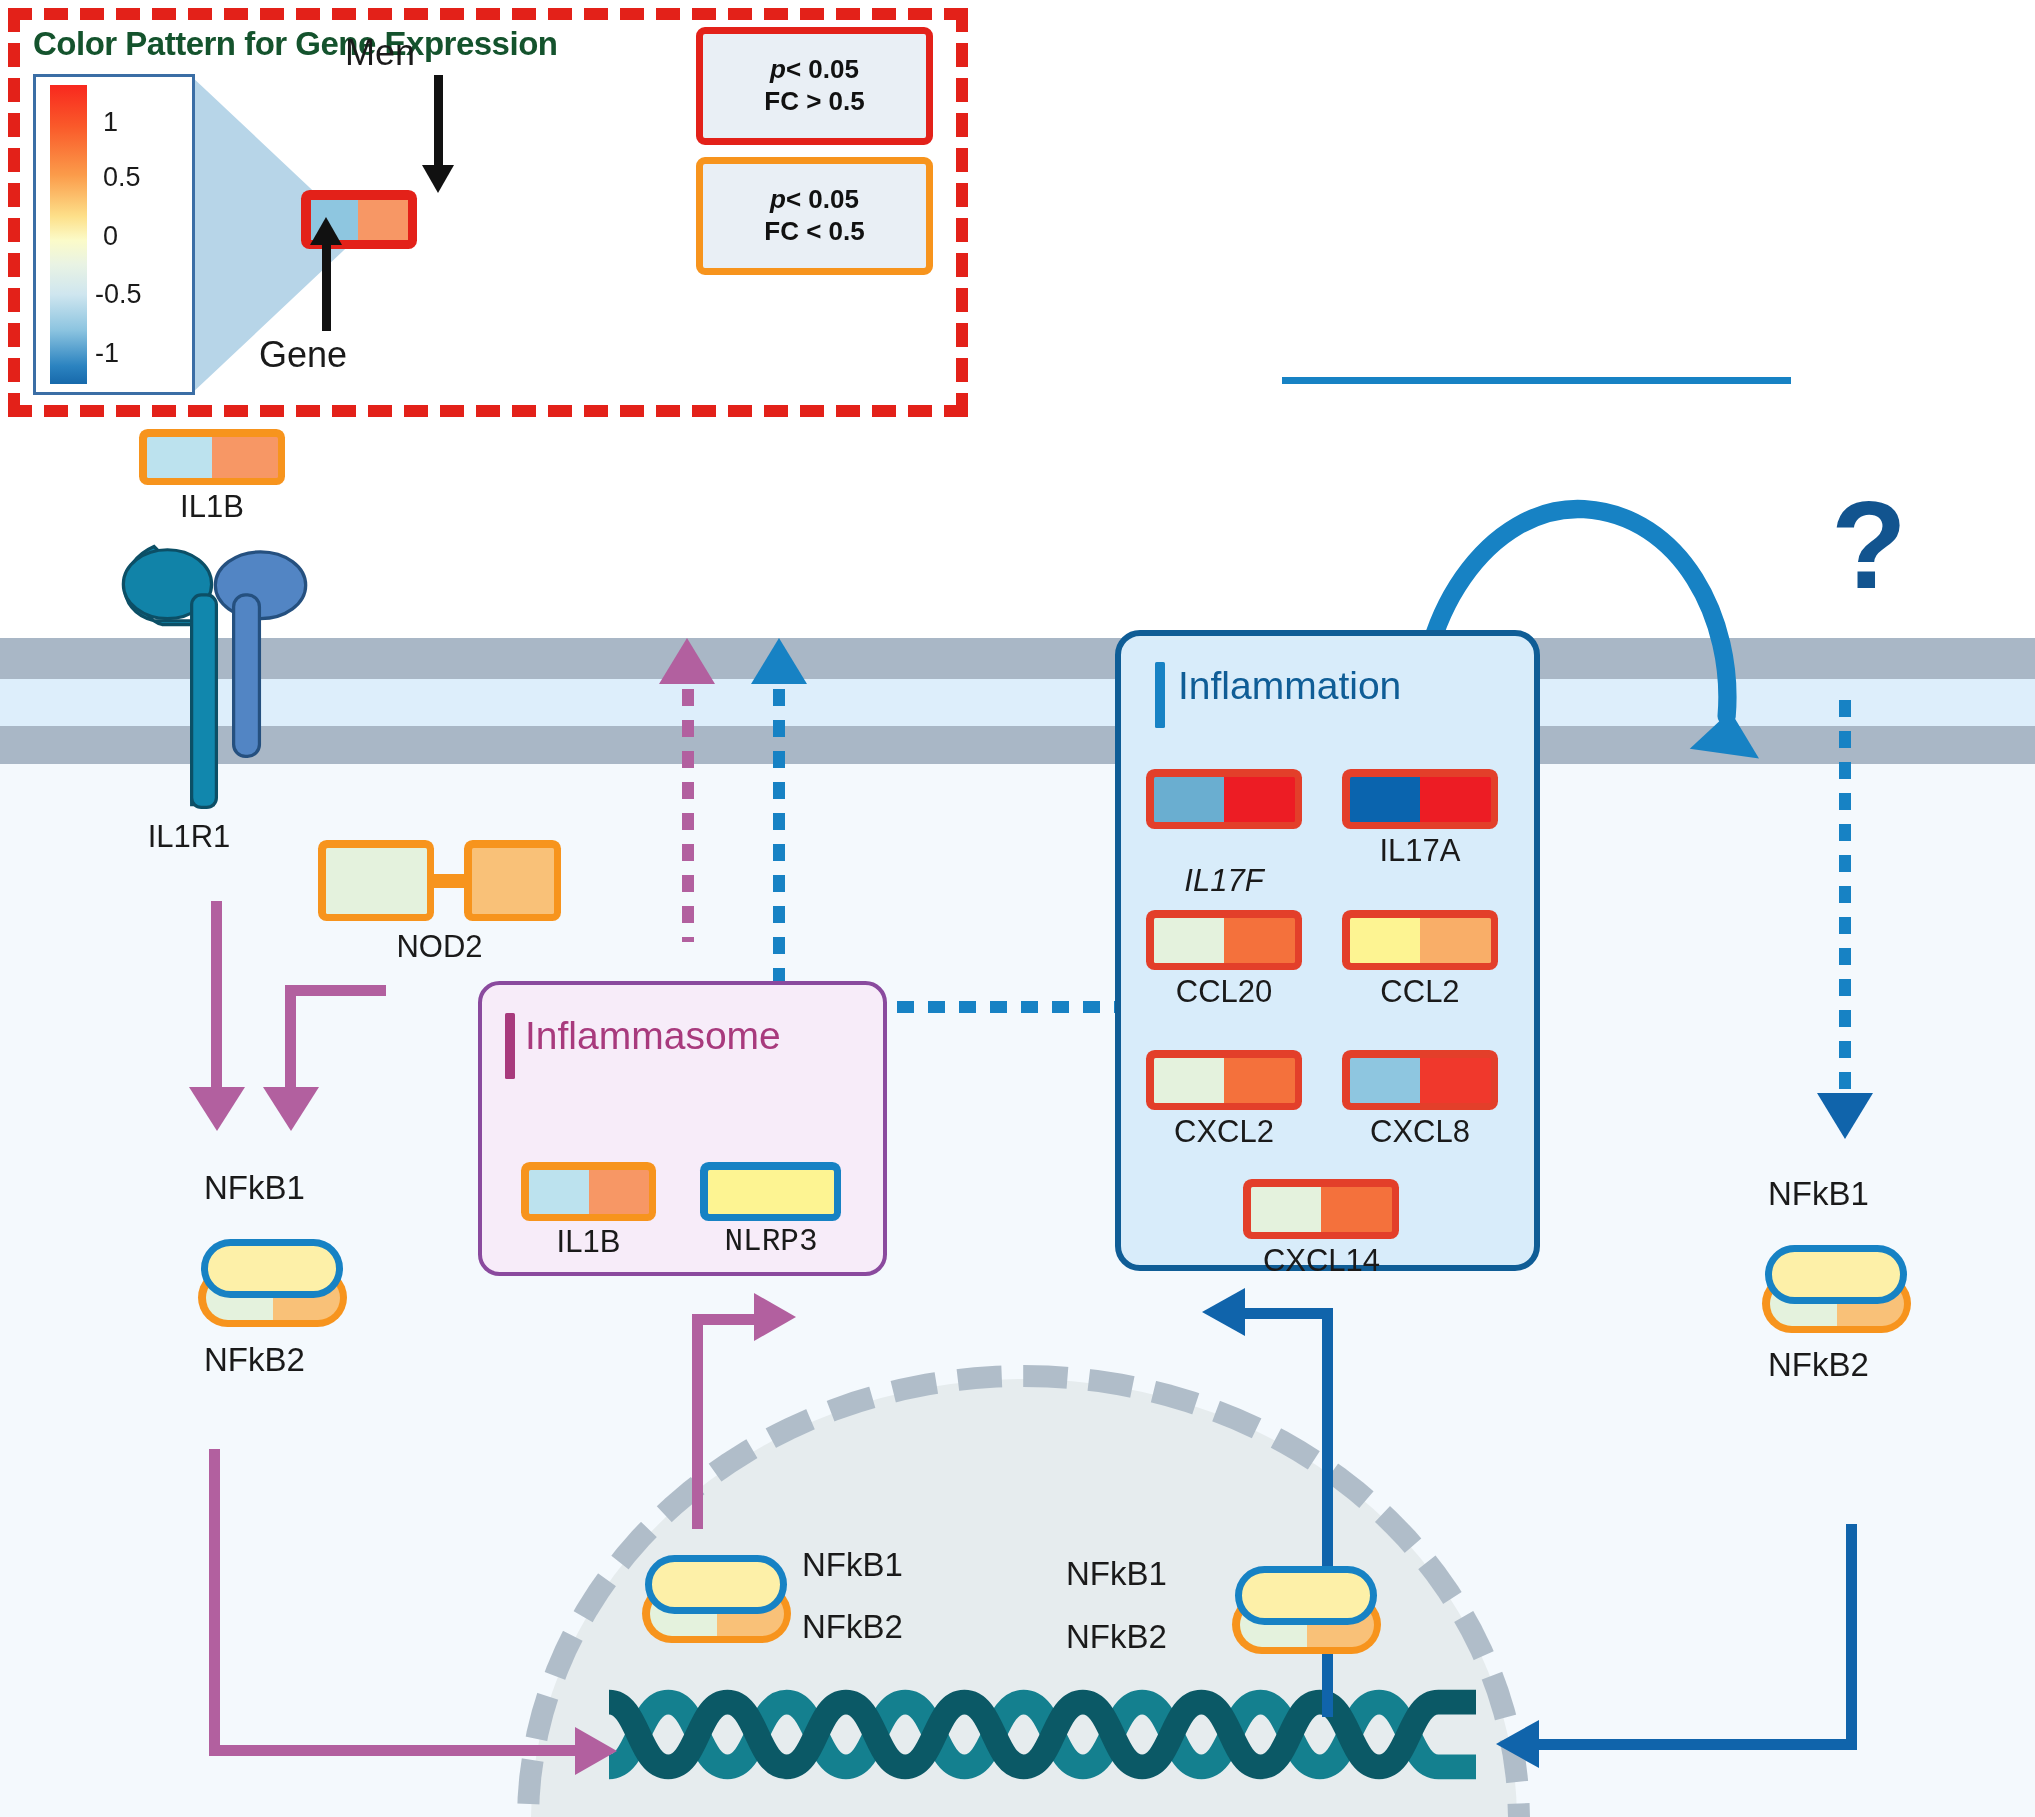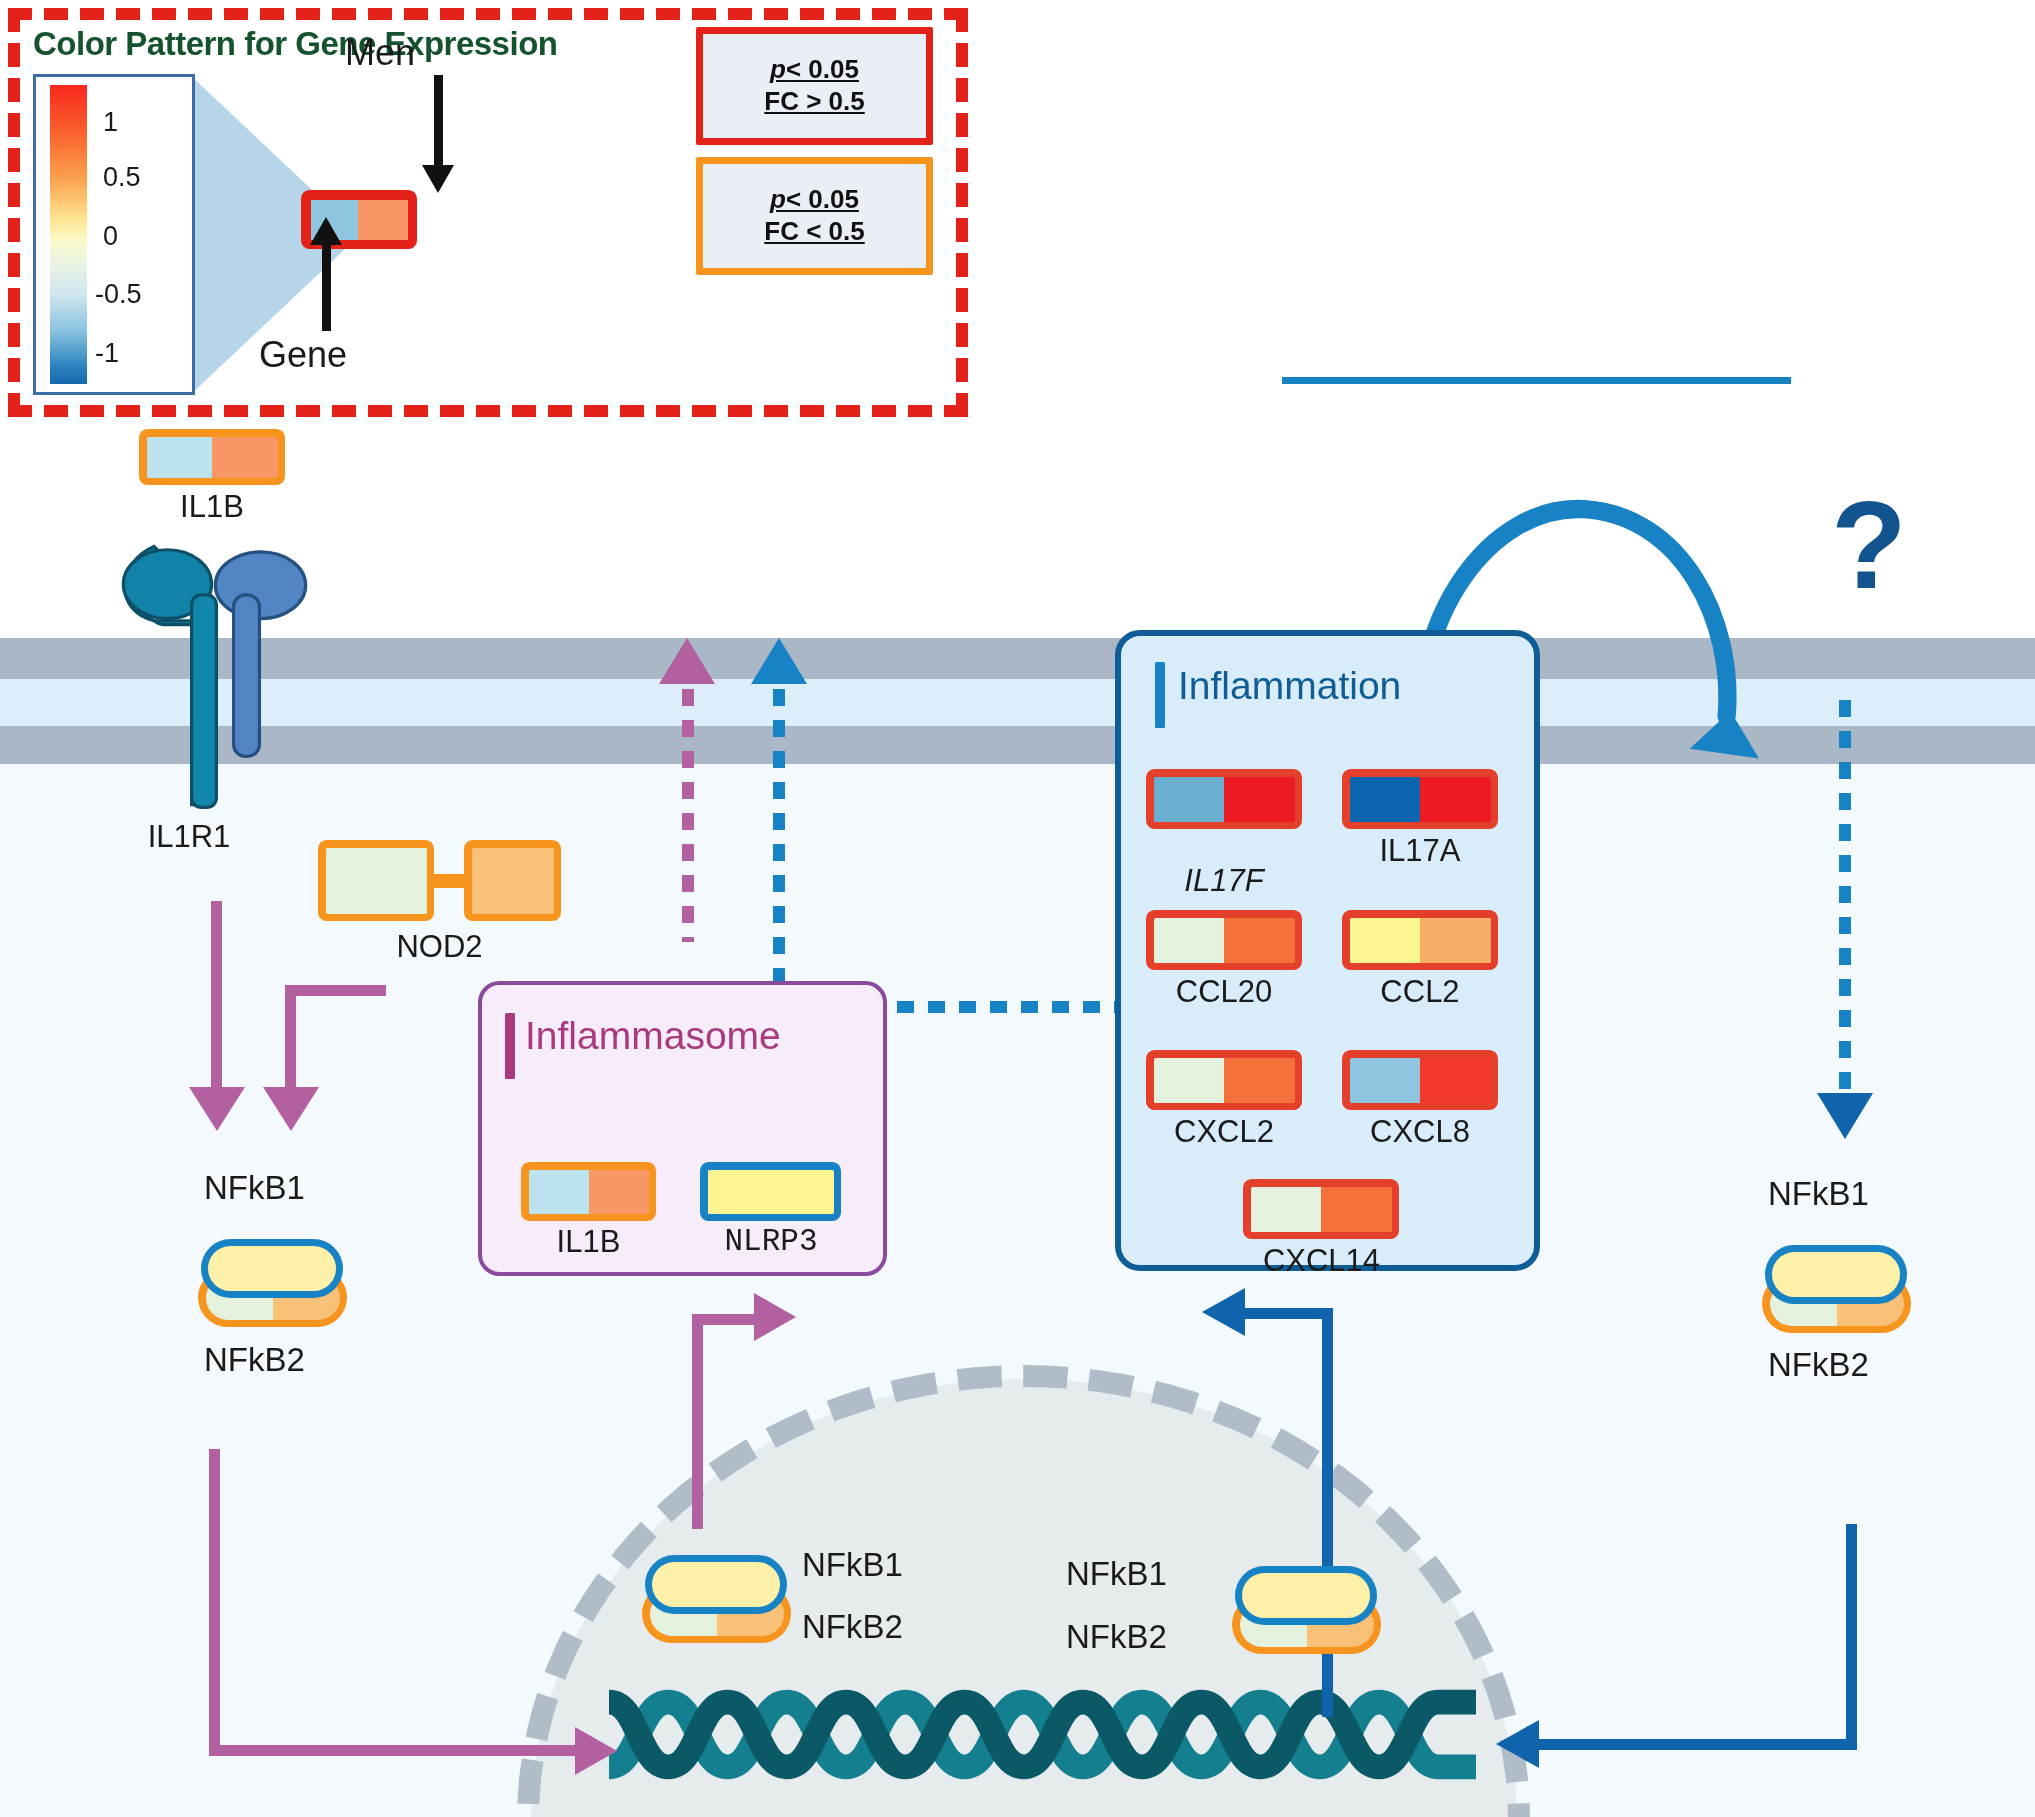--- a/index.html
+++ b/index.html
@@ -50,21 +50,21 @@
   .arrow-men::after{content:"";position:absolute;left:-12px;top:90px;width:0;height:0;
                     border-left:16px solid transparent;border-right:16px solid transparent;
                     border-top:28px solid #111;}
   .arrow-women{position:absolute;left:322px;top:245px;width:8.6px;height:86px;background:#111;}
   .arrow-women::after{content:"";position:absolute;left:-12px;top:-28px;width:0;height:0;
                       border-left:16px solid transparent;border-right:16px solid transparent;
                       border-bottom:28px solid #111;}
 
   .pbox{position:absolute;background:#e9eff5;box-sizing:border-box;
         display:flex;flex-direction:column;align-items:center;justify-content:center;
-        font-size:26px;font-weight:bold;color:#111;border-radius:2px;line-height:1.22;text-decoration:underline;}
+        font-size:26px;font-weight:bold;color:#111;border-radius:9px;line-height:1.22;}
   .pbox.red{border:7.5px solid #e32119;}
   .pbox.org{border:7.5px solid #f7941d;}
   .pbox.blu{border:7.5px solid #1782c4;}
   .pbox i{font-style:italic;font-weight:bold;}
 
   
   .chip{position:absolute;border-radius:8.6px;display:block;}
   .chip>.inner{position:absolute;inset:7.5px;display:flex;overflow:hidden;border-radius:1.6px;}
   .chip>.inner>span{flex:1 1 50%;}
   .chip-label{position:absolute;font-size:31px;color:#1a1a1a;text-align:center;white-space:nowrap;}

